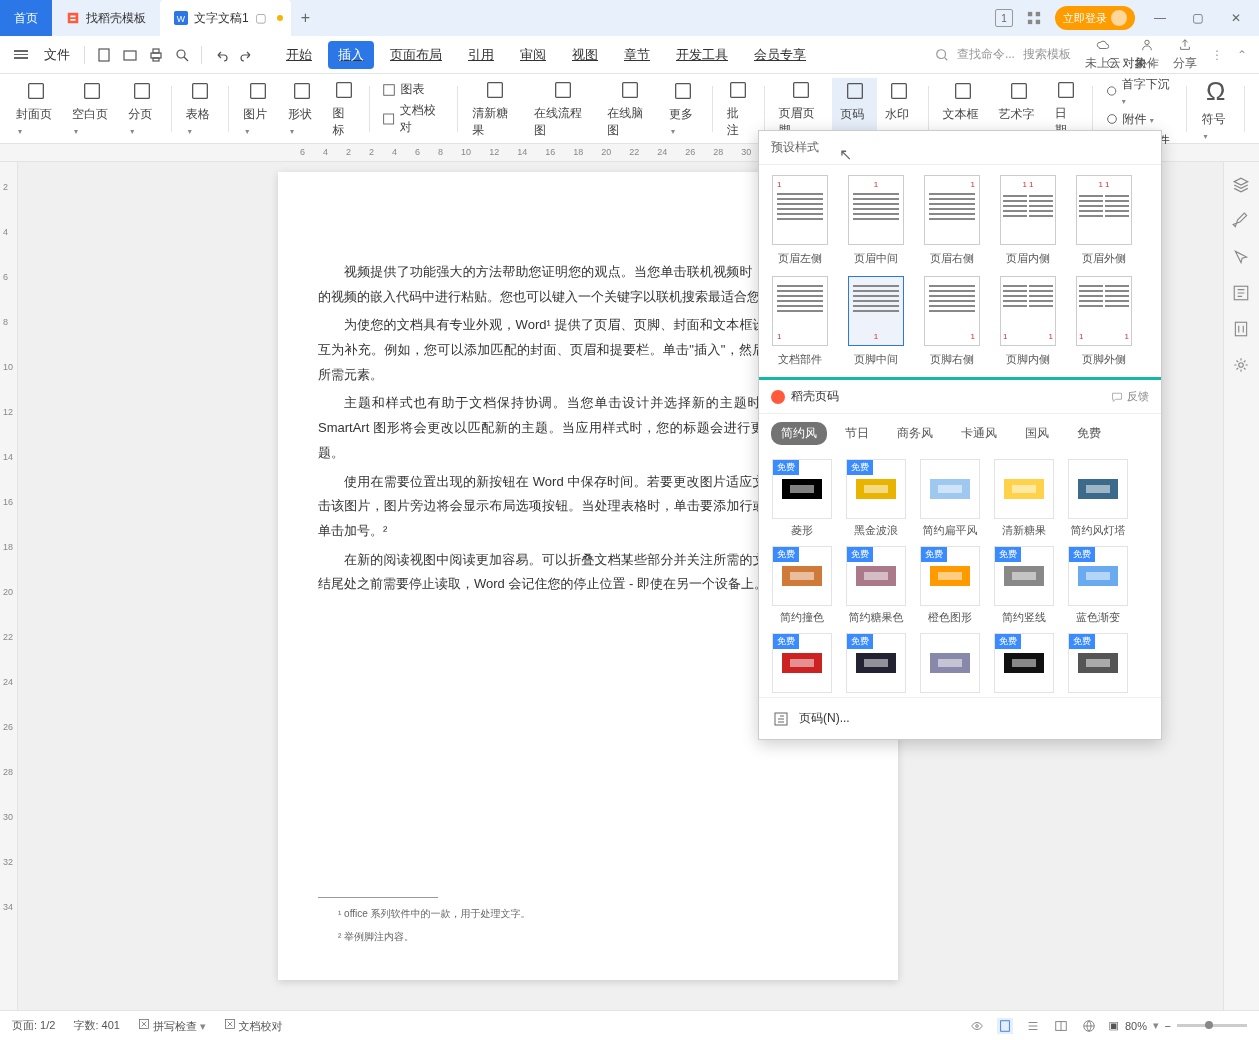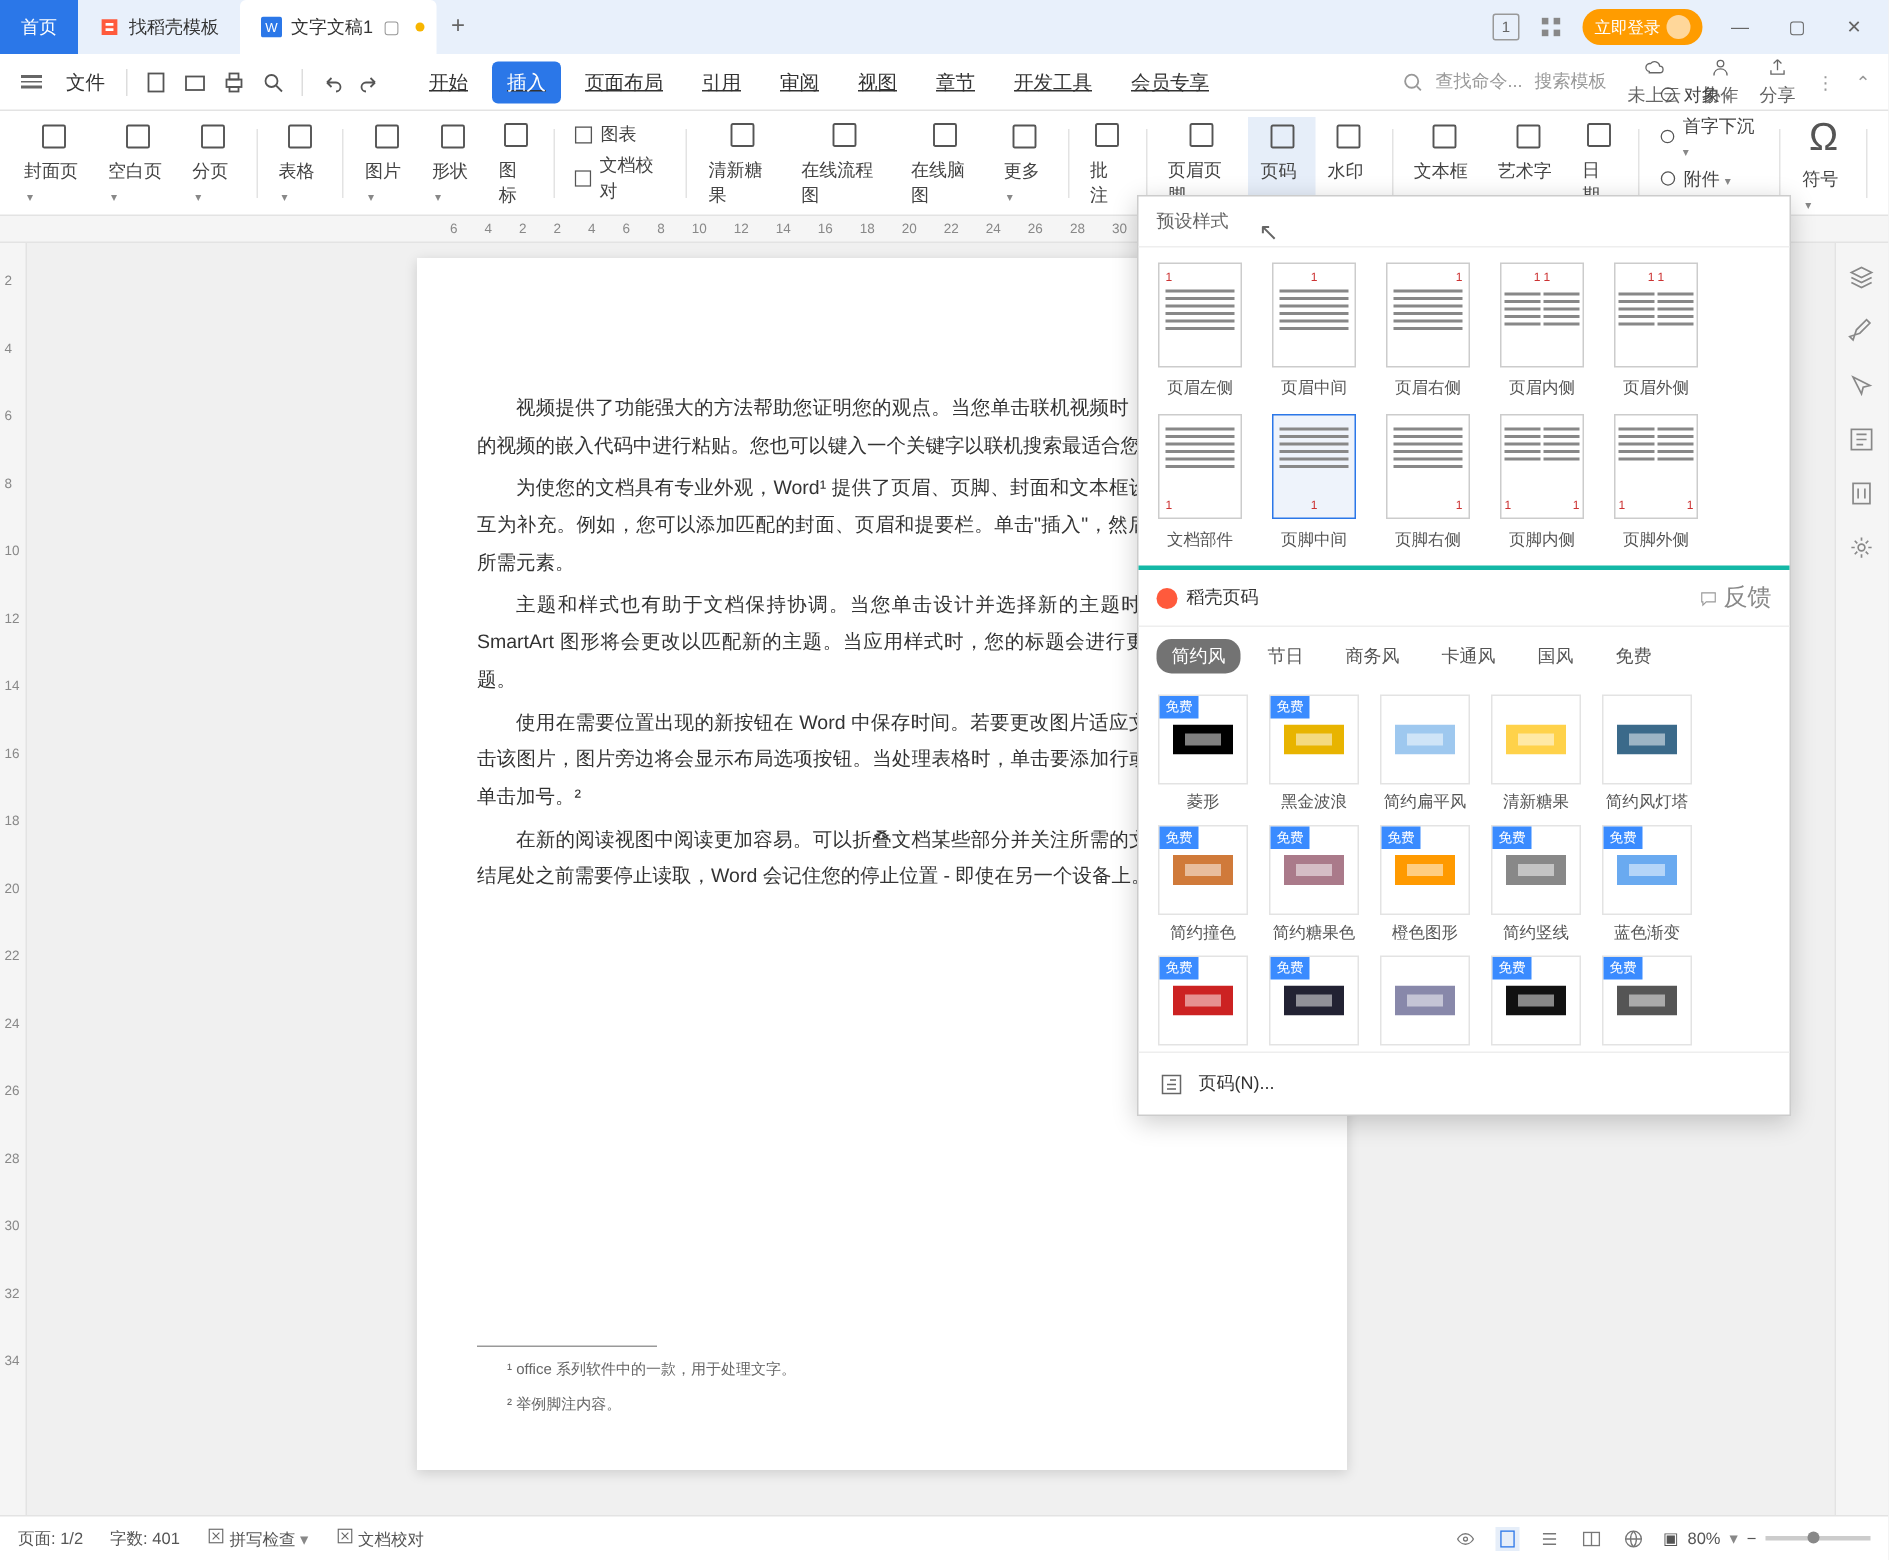--- a/index.html
+++ b/index.html
@@ -58,38 +58,38 @@
 .page { width:620px; min-height:780px; background:#fff; margin-left:260px; box-shadow:0 2px 8px rgba(0,0,0,.15); padding:88px 40px 30px 40px; font-size:13px; line-height:1.9; color:#333; text-align:justify; position:relative; }
 .page p { margin-bottom:4px; text-indent:2em; }
 .footnote-line { width:120px; border-top:1px solid #999; margin-top:300px; margin-bottom:6px; }
 .footnote { font-size:10px; color:#666; text-indent:0; margin:0; }
 
 
 .sidepanel { width:36px; background:#f5f5f5; border-left:1px solid #e3e3e3; display:flex; flex-direction:column; align-items:center; gap:16px; padding-top:14px; }
 .sp-icon { width:20px; height:20px; color:#777; }
 
 
-.popup { position:absolute; left:758px; top:130px; width:436px; background:#fff; border:1px solid #ccc; box-shadow:0 4px 16px rgba(0,0,0,.2); z-index:100; }
+.popup { position:absolute; left:758px; top:130px; width:404px; background:#fff; border:1px solid #ccc; box-shadow:0 4px 16px rgba(0,0,0,.2); z-index:100; }
 .popup-title { padding:8px 12px; font-size:12px; color:#666; border-bottom:1px solid #eee; }
 .cursor-ptr { position:absolute; left:80px; top:14px; font-size:16px; }
 .preset-grid { display:flex; flex-wrap:wrap; padding:10px 8px; gap:10px; }
 .preset-cell { width:66px; display:flex; flex-direction:column; align-items:center; gap:6px; cursor:pointer; }
 .preset-cell .thumb { width:56px; height:70px; border:1px solid #ccc; background:#fff; display:flex; flex-direction:column; padding:4px; position:relative; }
 .preset-cell .thumb .num { font-size:8px; color:#c33; }
 .preset-cell .thumb .lines { flex:1; display:flex; flex-direction:column; gap:3px; margin-top:4px; }
 .preset-cell .thumb .lines span { height:2px; background:#888; }
 .preset-cell .thumb.half { flex-direction:row; gap:2px; padding:4px 2px; }
 .preset-cell .thumb.half .col { flex:1; display:flex; flex-direction:column; gap:2px; }
 .preset-cell .plabel { font-size:11px; color:#555; }
 .preset-cell.hover .thumb { background:#eef3fb; border-color:#2b77e8; }
 .stripe { border-top:3px solid #14b8a6; }
 .dk-row { display:flex; align-items:center; justify-content:space-between; padding:8px 12px; border-bottom:1px solid #eee; }
 .dk-left { display:flex; align-items:center; gap:6px; font-size:12px; }
 .dk-badge { width:14px; height:14px; border-radius:50%; background:#ff5a3c; }
-.dk-fb { display:flex; align-items:center; gap:4px; color:#888; font-size:16px; }
+.dk-fb { display:flex; align-items:center; gap:4px; color:#888; font-size:11px; }
 .style-tabs { display:flex; gap:8px; padding:8px 12px; align-items:center; }
 .s-tab { font-size:12px; padding:3px 10px; border-radius:10px; color:#555; cursor:pointer; }
 .s-tab.active { background:#737373; color:#fff; }
 .tpl-grid { display:flex; flex-wrap:wrap; gap:8px; padding:6px 10px 0 10px; max-height:310px; overflow:auto; }
 .tpl-cell { width:66px; display:flex; flex-direction:column; align-items:center; gap:4px; }
 .tpl-thumb { width:60px; height:60px; border:1px solid #e3e3e3; display:flex; align-items:center; justify-content:center; position:relative; background:#fff; }
 .tpl-tag { position:absolute; top:0; left:0; background:#3a8bff; color:#fff; font-size:9px; padding:1px 4px; }
 .tpl-label { font-size:11px; color:#555; }
 .popup-footer { border-top:1px solid #eee; padding:4px 0; }
 .pf-item { display:flex; align-items:center; gap:10px; padding:8px 14px; font-size:12px; cursor:pointer; }

